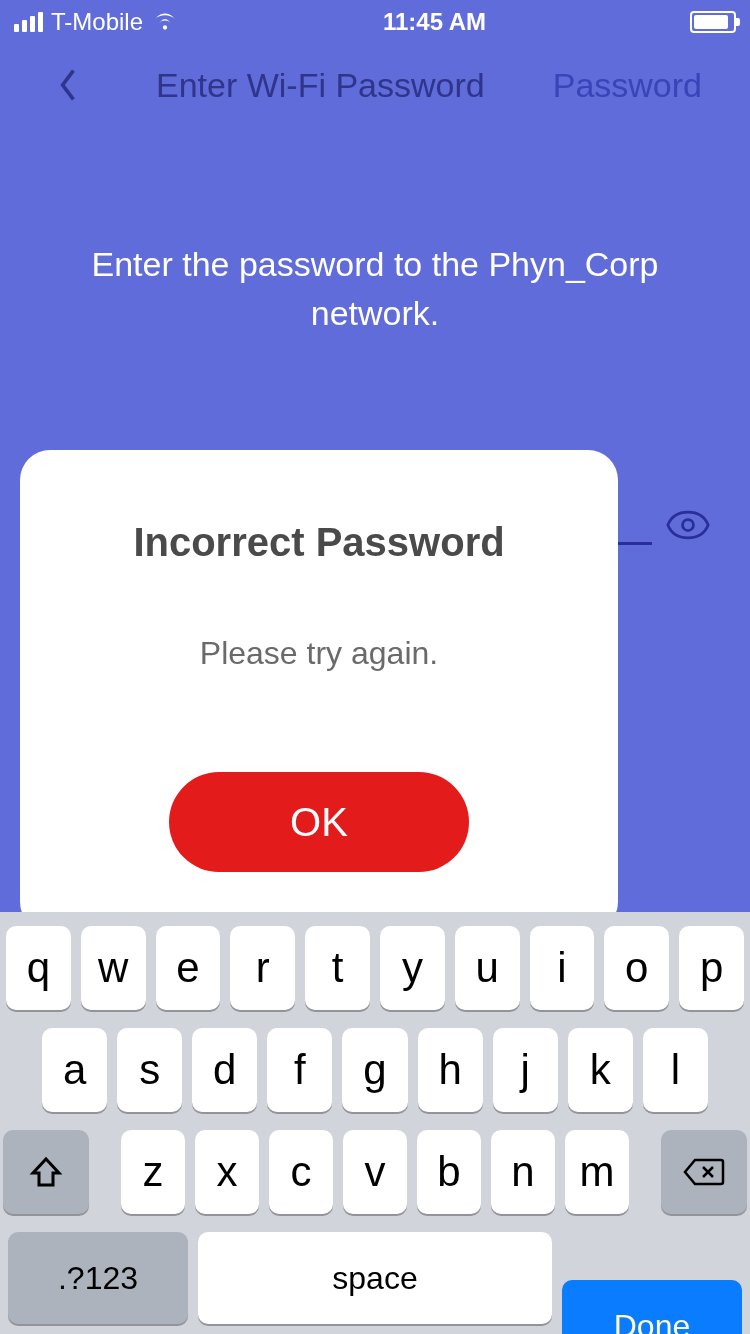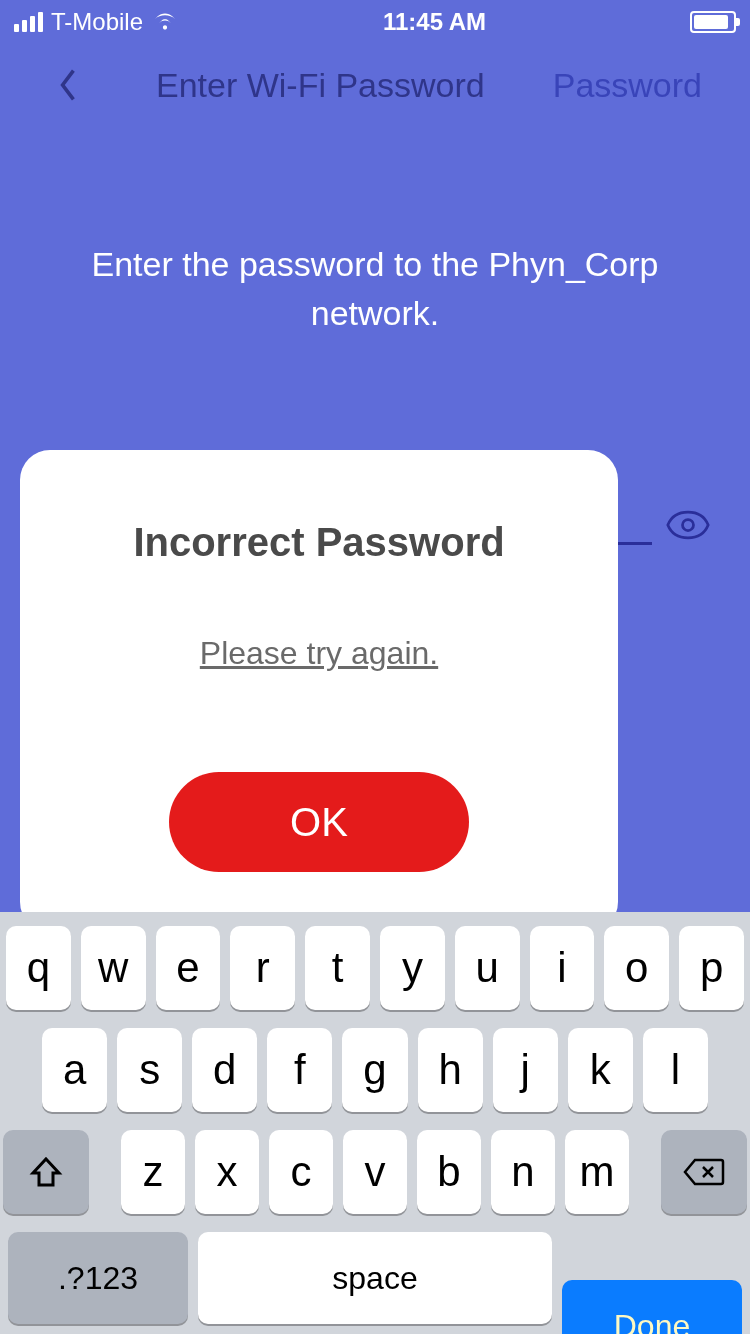--- a/index.html
+++ b/index.html
@@ -79,21 +79,21 @@
   .modal {
     width: 598px;
     background: #fff;
     border-radius: 30px;
     padding: 70px 40px 60px;
     text-align: center;
     position: relative;
     top: 20px;
   }
   .modal-title { font-size: 40px; font-weight: 700; color:#4a4a4a; }
-  .modal-msg { font-size: 32px; color:#6a6a6a; margin-top: 70px; text-decoration: underline; }
+  .modal-msg { font-size: 32px; color:#6a6a6a; margin-top: 70px; }
   .modal-btn {
     margin-top: 100px;
     display:inline-flex; align-items:center; justify-content:center;
     width: 300px; height: 100px;
     background: #e41b1b;
     color:#fff; font-size: 40px;
     border-radius: 60px;
     border: none; cursor:pointer;
   }
 

